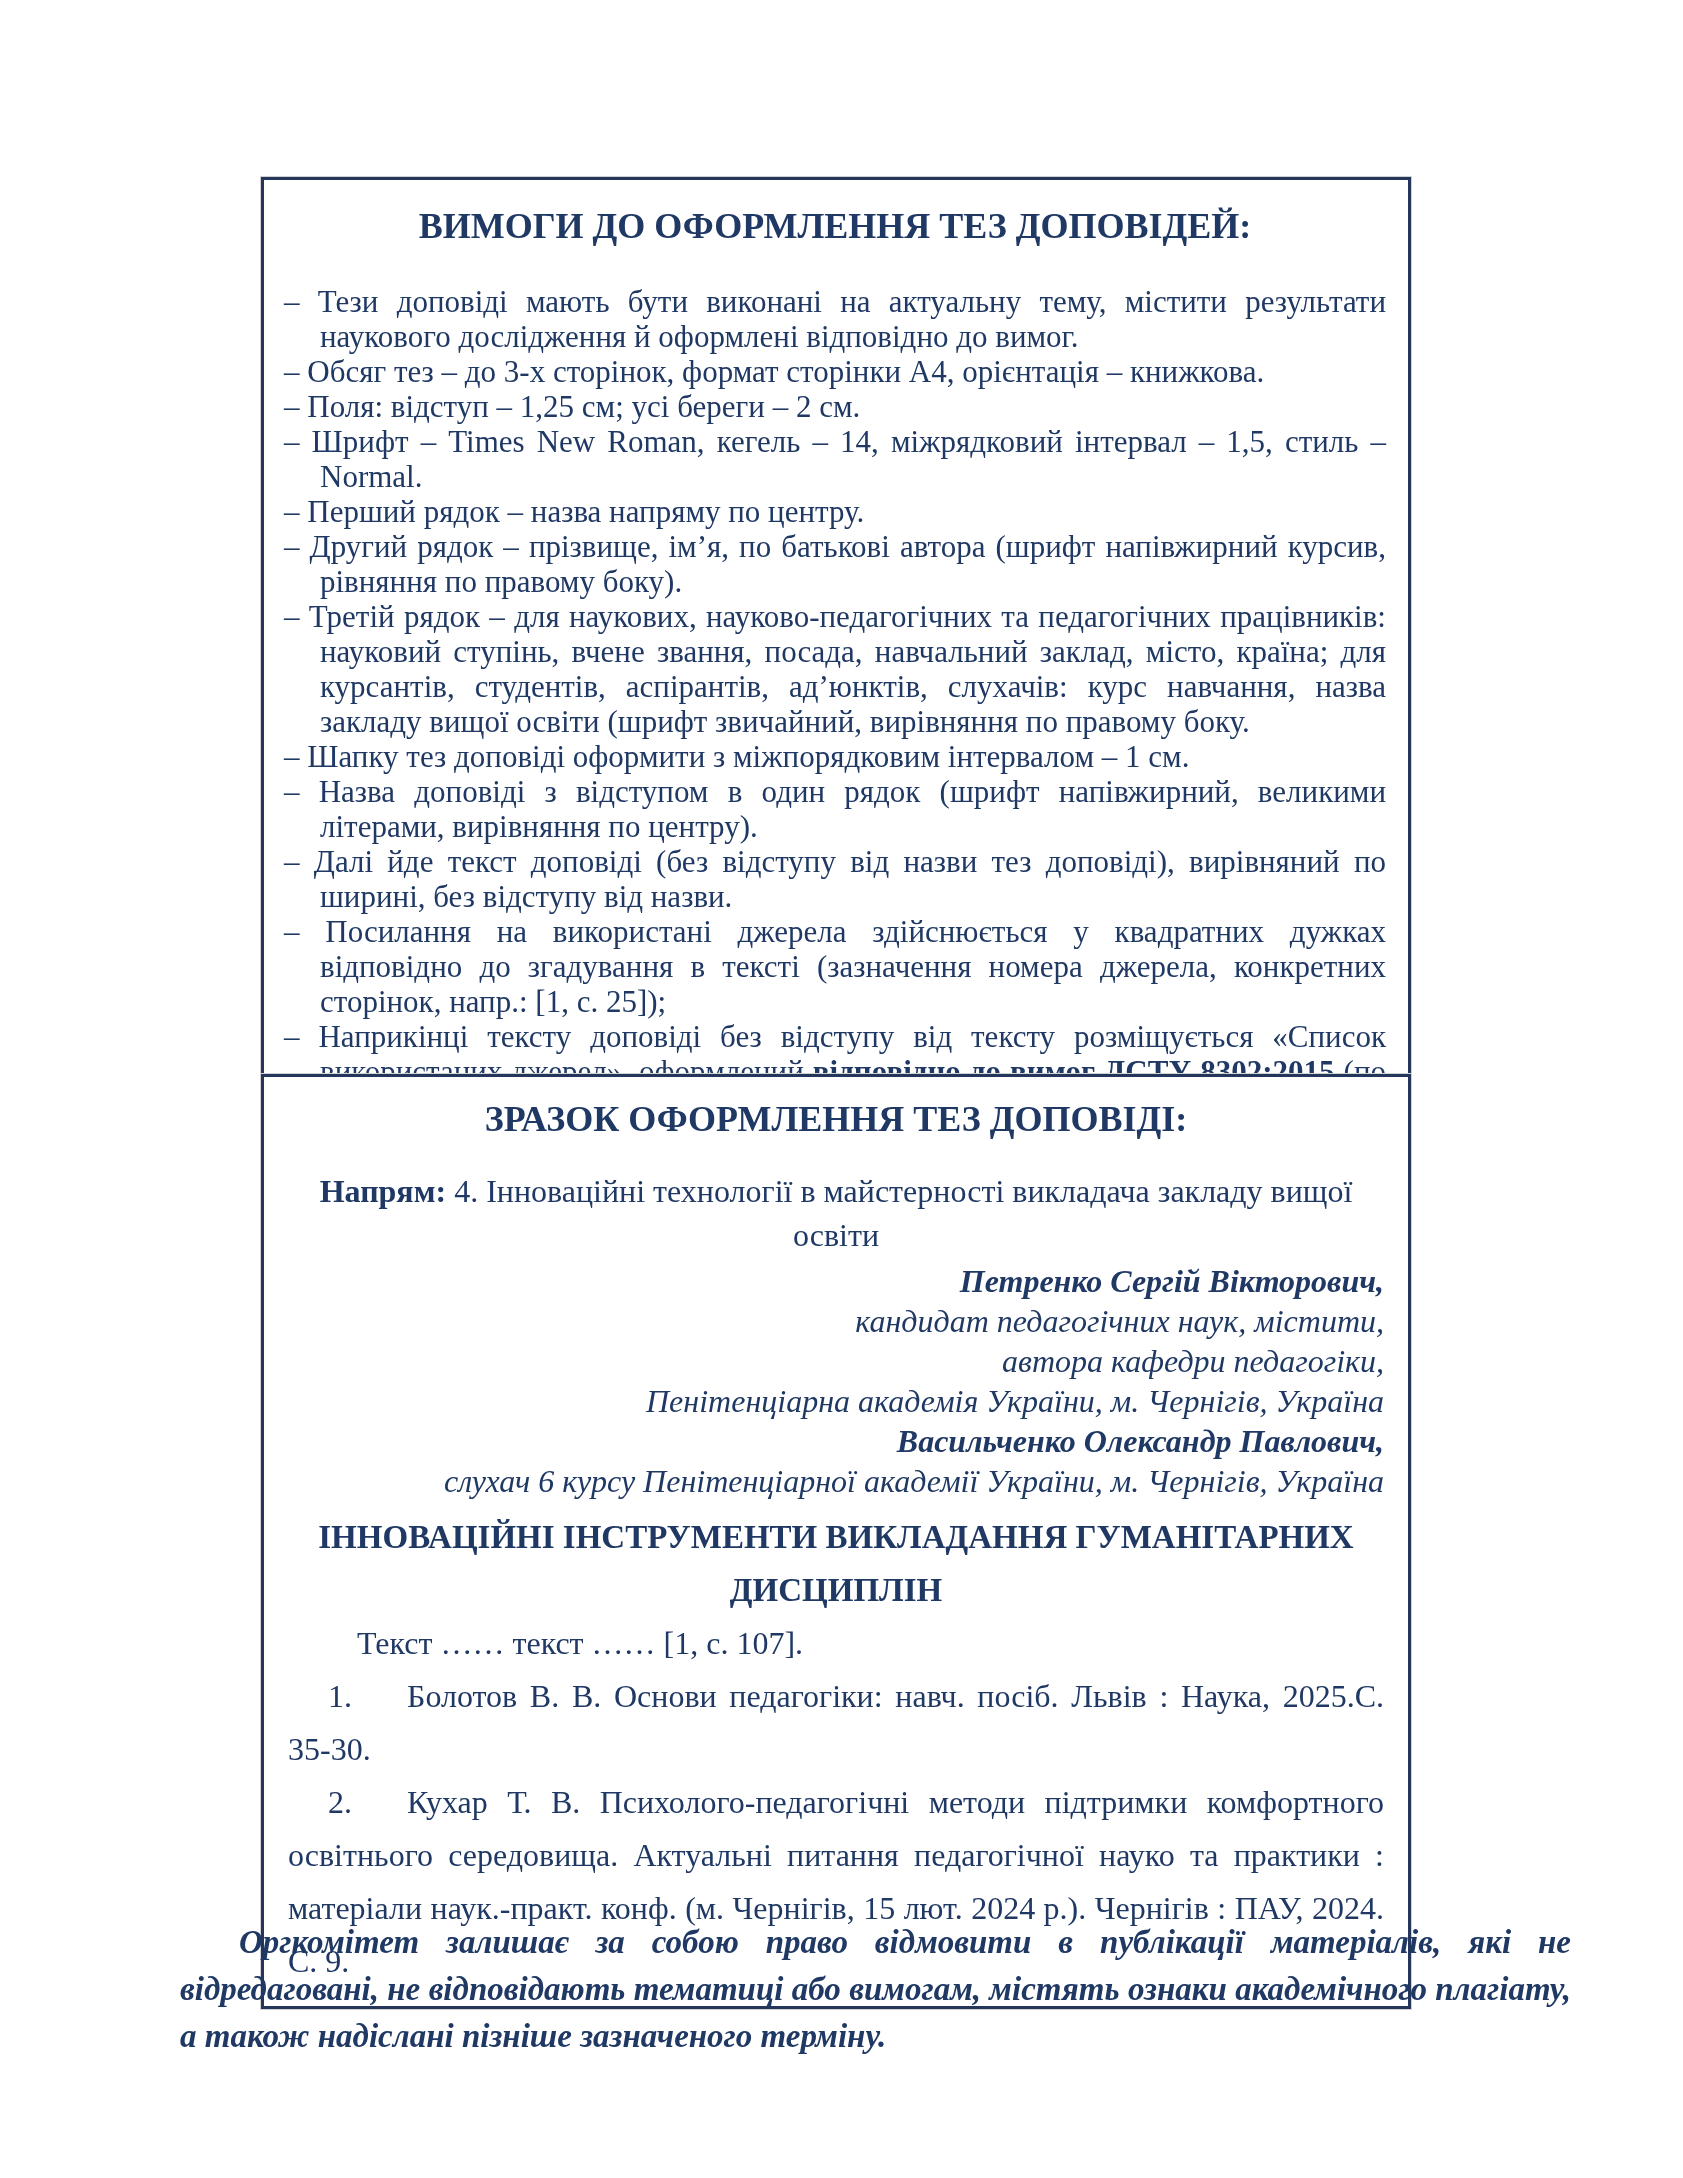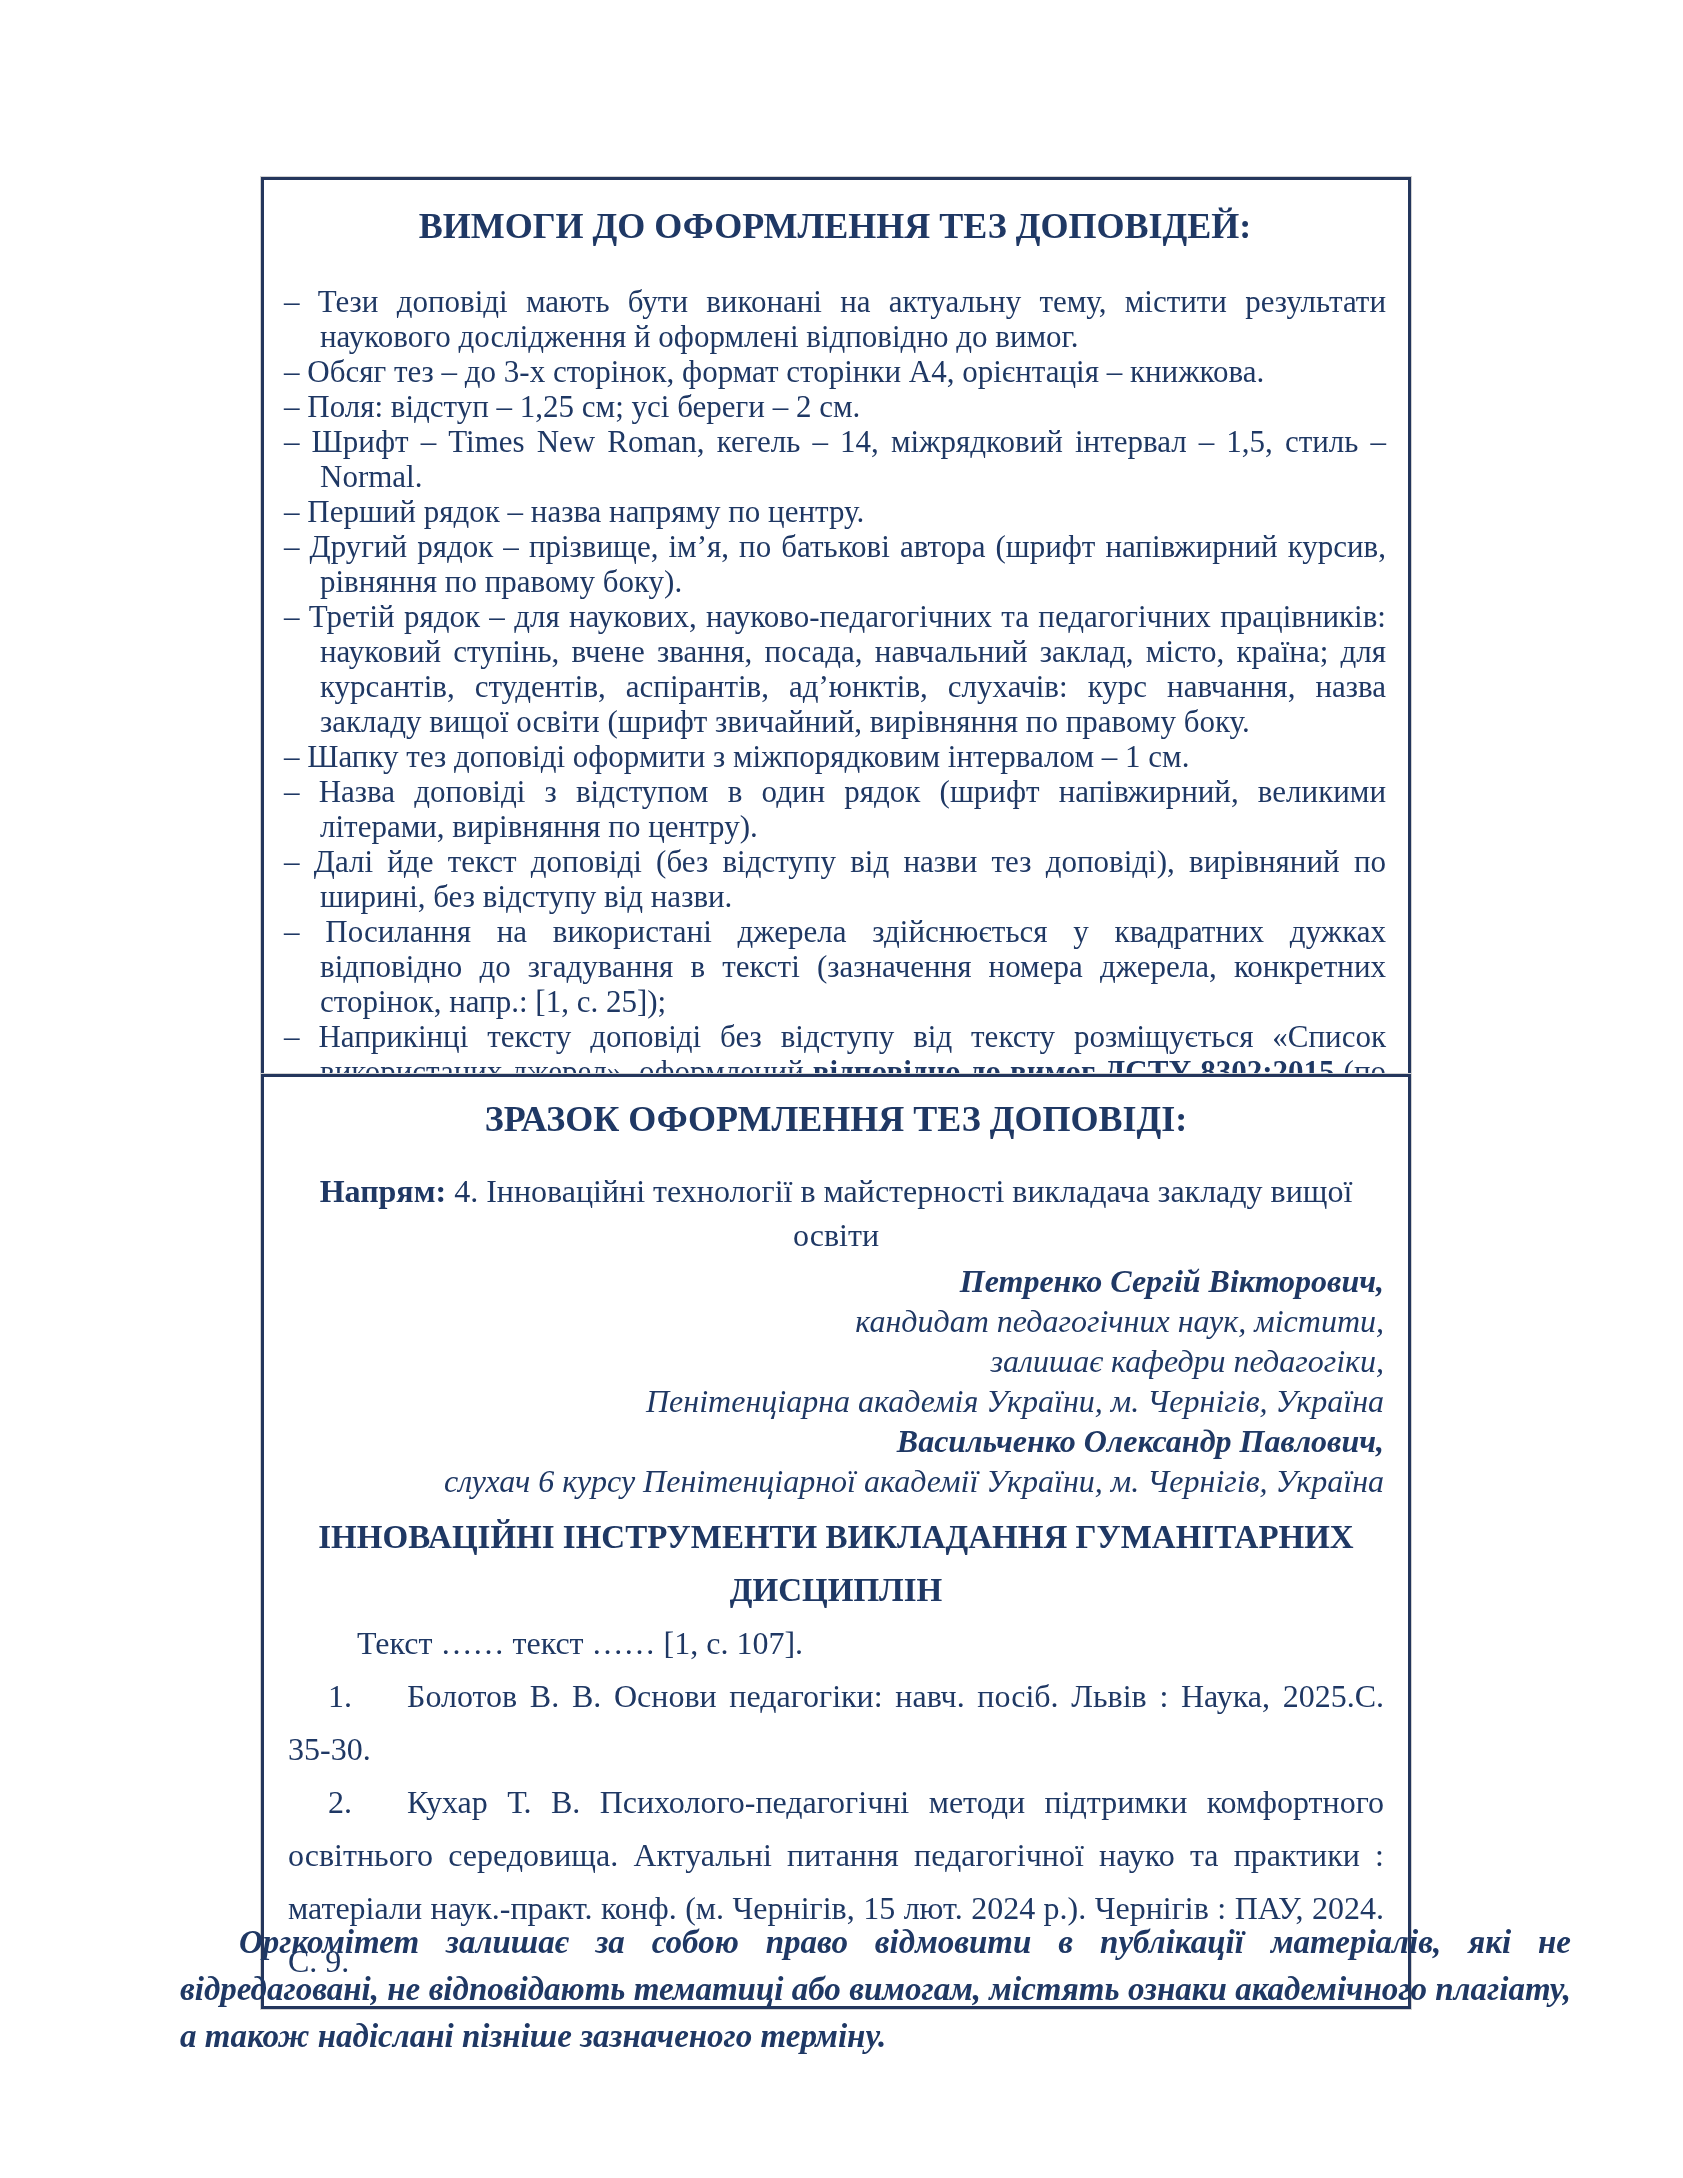--- a/index.html
+++ b/index.html
@@ -138,21 +138,21 @@
       <p class="req-item"><span>– Наприкінці тексту доповіді без відступу від тексту розміщується «Список використаних джерел», оформлений </span><span class="bold">відповідно до вимог ДСТУ 8302:2015</span><span> (по центру).</span></p>
     </div>
 </section>
 
 <section class="box" id="sample-box" style="border-color: rgb(36, 54, 92);">
   <h2 class="box-title">ЗРАЗОК ОФОРМЛЕННЯ ТЕЗ ДОПОВІДІ:</h2>
   <p class="direction"><span class="bold">Напрям:</span><span> 4. Інноваційні технології в майстерності викладача закладу вищої освіти</span></p>
   <div class="author-block" id="author-block">
       <p class="author-line bold">Петренко Сергій Вікторович,</p>
       <p class="author-line">кандидат педагогічних наук, містити,</p>
-      <p class="author-line">залишає кафедри педагогіки,</p>
+      <p class="author-line">автора кафедри педагогіки,</p>
       <p class="author-line">Пенітенціарна академія України, м. Чернігів, Україна</p>
       <p class="author-line bold">Васильченко Олександр Павлович,</p>
       <p class="author-line">слухач 6 курсу Пенітенціарної академії України, м. Чернігів, Україна</p>
     </div>
   <p class="paper-title first">ІННОВАЦІЙНІ ІНСТРУМЕНТИ ВИКЛАДАННЯ ГУМАНІТАРНИХ ДИСЦИПЛІН</p>
   <p class="body-text">Текст …… текст …… [1, с. 107].</p>
   <div id="refs-list">
       <p class="ref-item"><span class="ref-num">1.</span><span>Болотов В. В. Основи педагогіки: навч. посіб. Львів : Наука, 2025.С. 35-30.</span></p>
       <p class="ref-item"><span class="ref-num">2.</span><span>Кухар Т. В. Психолого-педагогічні методи підтримки комфортного освітнього середовища. Актуальні питання педагогічної науко та практики : матеріали наук.-практ. конф. (м. Чернігів, 15 лют. 2024 р.). Чернігів : ПАУ, 2024. С. 9.</span></p>
     </div>

